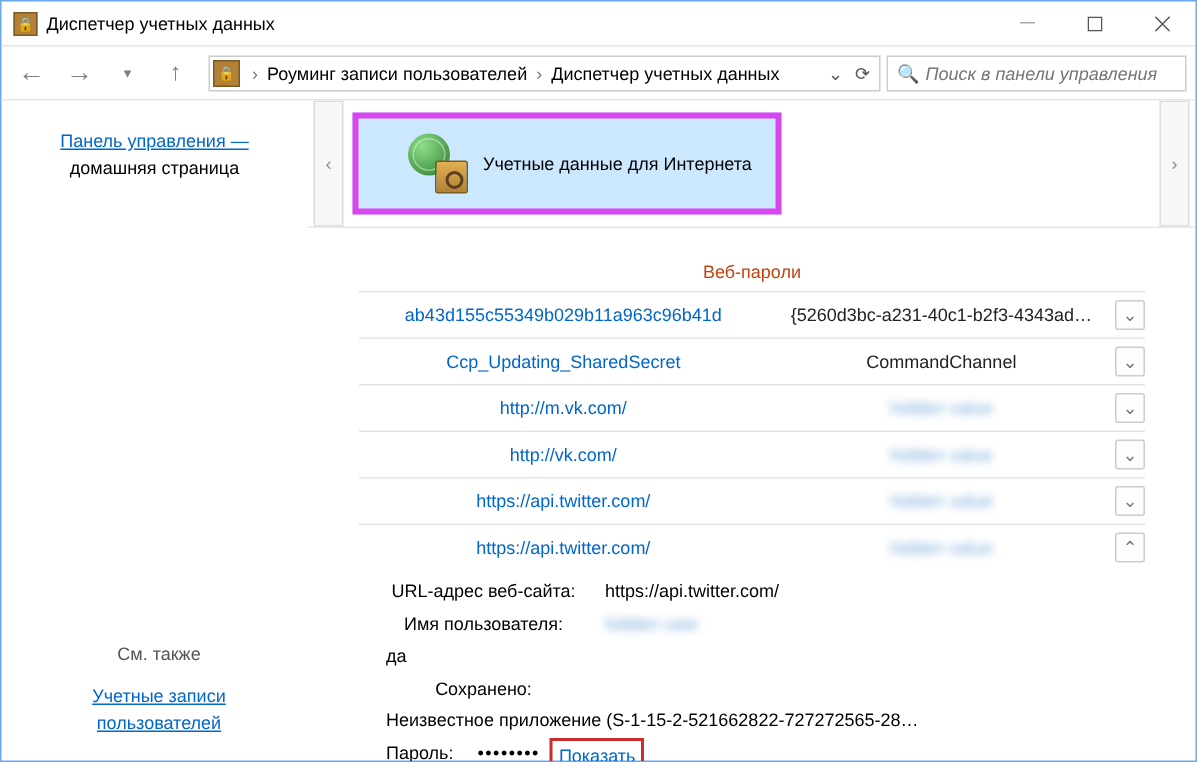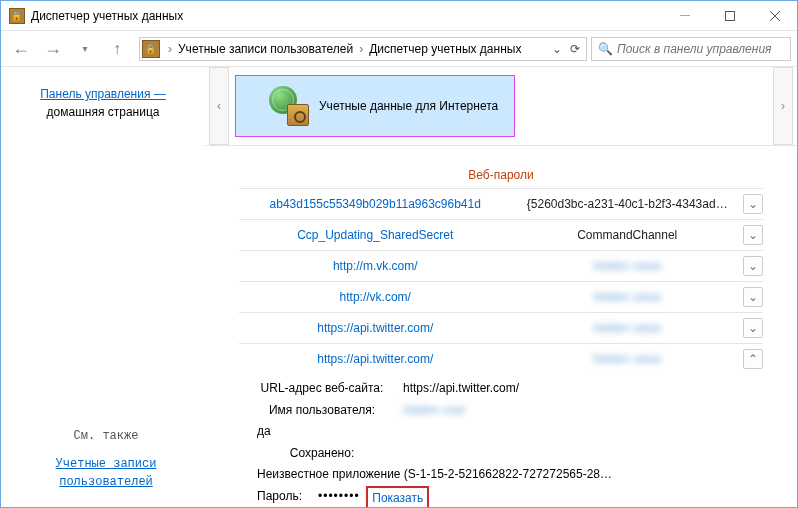--- a/index.html
+++ b/index.html
@@ -22,26 +22,26 @@
   .crumb-sep { color:#777; padding:0 2px; }
   .addr-drop { margin-left:auto; display:flex; }
   .addr-drop span{width:18px;text-align:center;color:#555;}
   .searchbox { width:200px; height:24px; border:1px solid #ccc; display:flex; align-items:center; padding:0 6px; margin-right:2px;}
   .searchbox span.mag{margin-right:4px;color:#888;}
   .searchbox input { border:none; outline:none; flex:1; font-size:12px; color:#888; font-style:italic; }
   .body { display:flex; height: calc(100% - 66px); text-align: center; }
   .sidebar { width:204px; padding: 18px 14px; border-right: none; position:relative;}
   .side-link { color:#0066cc; text-decoration:underline; font-size:12px; line-height:1.5; }
   .side-link2 { color:#000; font-size:12px; line-height:1.5; }
-  .side-bottom { position:absolute; bottom: 16px; left:14px; right:8px;font-family:Liberation Mono, monospace;}
+  .side-bottom { position:absolute; bottom: 16px; left:14px; right:8px;}
   .side-bottom .hdr{color:#555;font-size:12px;margin-bottom:12px;}
   .main { flex:1; display:flex; flex-direction:column; overflow:hidden; }
   .tabrow { display:flex; align-items:center; padding: 8px 10px 8px 30px; border-bottom:1px solid #e5e5e5; position:relative;}
   .tab { display:flex; align-items:center; padding: 10px 16px; border:1px solid transparent; cursor:pointer;}
-  .tab.active { background:#cce8ff; border:1px solid #d946ef;padding-left:33px; }
+  .tab.active { background:#cce8ff; border:4px solid #d946ef;padding-left:33px; }
   .tab-icon { width:40px; height:40px; margin-right:10px; position:relative;}
   .globe { width:28px;height:28px;border-radius:50%;background:radial-gradient(circle at 35% 30%,#8de089,#2a7a2a);position:absolute;top:0;left:0;}
   .globe::after{content:"";position:absolute;inset:3px;border-radius:50%;border:1px solid rgba(255,255,255,.4);}
   .pc { width:28px;height:20px;background:#4a86c5;border:1px solid #2a5a8a;position:absolute;top:2px;left:2px;border-radius:2px;}
   .pc::after{content:"";position:absolute;left:10px;top:20px;width:8px;height:4px;background:#888;}
   .safe { width:22px;height:22px;background:linear-gradient(#e0b050,#b38137);border:1px solid #7a5a24;position:absolute;bottom:0;right:0;border-radius:2px;}
   .safe::after{content:"";position:absolute;left:6px;top:6px;width:8px;height:8px;border:2px solid #5a4020;border-radius:50%;}
   .tab-label { font-size:12px; color:#000; }
   .scroll-left,.scroll-right{position:absolute;top:0;bottom:0;width:20px;display:flex;align-items:center;justify-content:center;color:#888;border:1px solid #ddd;background:#f7f7f7;}
   .scroll-left{left:4px}.scroll-right{right:4px}
@@ -87,21 +87,21 @@
 </div>
 
 <div class="navbar">
   <div class="nav-btn nav-arrow">←</div>
   <div class="nav-btn nav-arrow">→</div>
   <div class="nav-btn" style="font-size:10px;">▾</div>
   <div class="nav-btn nav-up">↑</div>
   <div class="addrbar">
     <span class="addr-icon"></span>
     <span class="crumb-sep">›</span>
-    <span class="crumb">Учетные записи пользователей</span>
+    <span class="crumb">Роуминг записи пользователей</span>
     <span class="crumb-sep">›</span>
     <span class="crumb">Диспетчер учетных данных</span>
     <span class="addr-drop">
         <span>⌄</span>
         <span>⟳</span>
       </span>
   </div>
   <div class="searchbox">
     <span class="mag">🔍</span>
     <input placeholder="Поиск в панели управления" style="">

